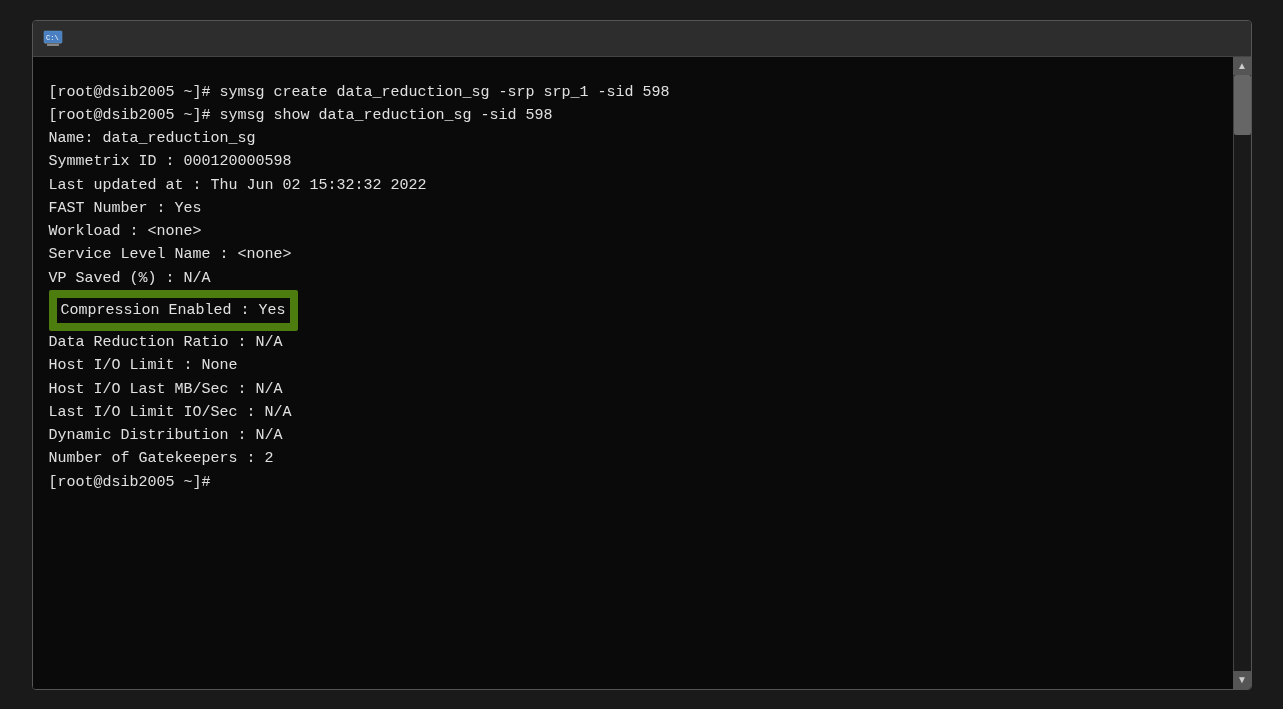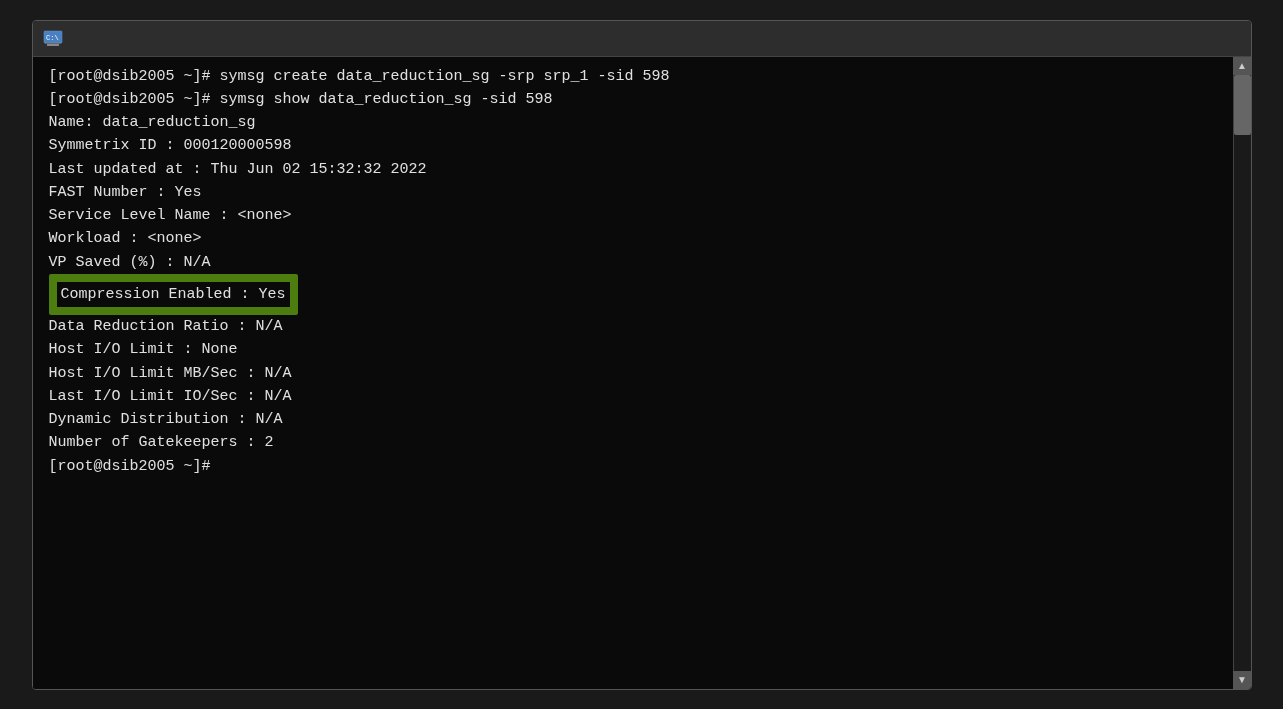--- a/index.html
+++ b/index.html
@@ -72,21 +72,21 @@
       flex: 1;
       overflow: hidden;
     }
 
     .terminal {
       flex: 1;
       background: #0a0a0a;
       color: #e0e0e0;
       font-family: 'Courier New', Courier, monospace;
       font-size: 15px;
-      padding: 8px 16px;
+      padding: 24px 16px;
       overflow-y: auto;
       line-height: 1.55;
     }
 
     .highlighted-row {
       display: inline-block;
       border: 8px solid #4d7c0f;
       padding: 1px 4px;
       border-radius: 2px;
     }
@@ -154,27 +154,27 @@
   <div class="content-area">
     <div class="terminal" id="terminal-output">
     <div>[root@dsib2005 ~]# symsg create data_reduction_sg -srp srp_1 -sid 598</div>
         <div>[root@dsib2005 ~]# symsg show data_reduction_sg -sid 598</div>
         <div></div>
         <div>Name:  data_reduction_sg</div>
         <div></div>
         <div>    Symmetrix ID             :  000120000598</div>
         <div>    Last updated at          :  Thu Jun 02 15:32:32 2022</div>
         <div>    FAST Number             :  Yes</div>
+        <div>    Workload                 :  &lt;none&gt;</div>
         <div>    Service Level Name       :  &lt;none&gt;</div>
-        <div>    Workload                 :  &lt;none&gt;</div>
         <div>    VP Saved (%)             :  N/A</div>
         <div>    <span class="highlighted-row">Compression Enabled      :  Yes</span></div>
         <div>    Data Reduction Ratio     :  N/A</div>
         <div>    Host I/O Limit           :  None</div>
-        <div>    Host I/O Limit MB/Sec   :  N/A</div>
+        <div>    Host I/O Last MB/Sec   :  N/A</div>
         <div>    Last I/O Limit IO/Sec   :  N/A</div>
         <div>    Dynamic Distribution     :  N/A</div>
         <div>    Number of Gatekeepers    :       2</div>
         <div></div>
         <div>[root@dsib2005 ~]#</div>
       </div>
     <div class="scrollbar">
       <div class="scroll-arrow">▲</div>
       <div class="scroll-track">
         <div class="scroll-thumb"></div>

